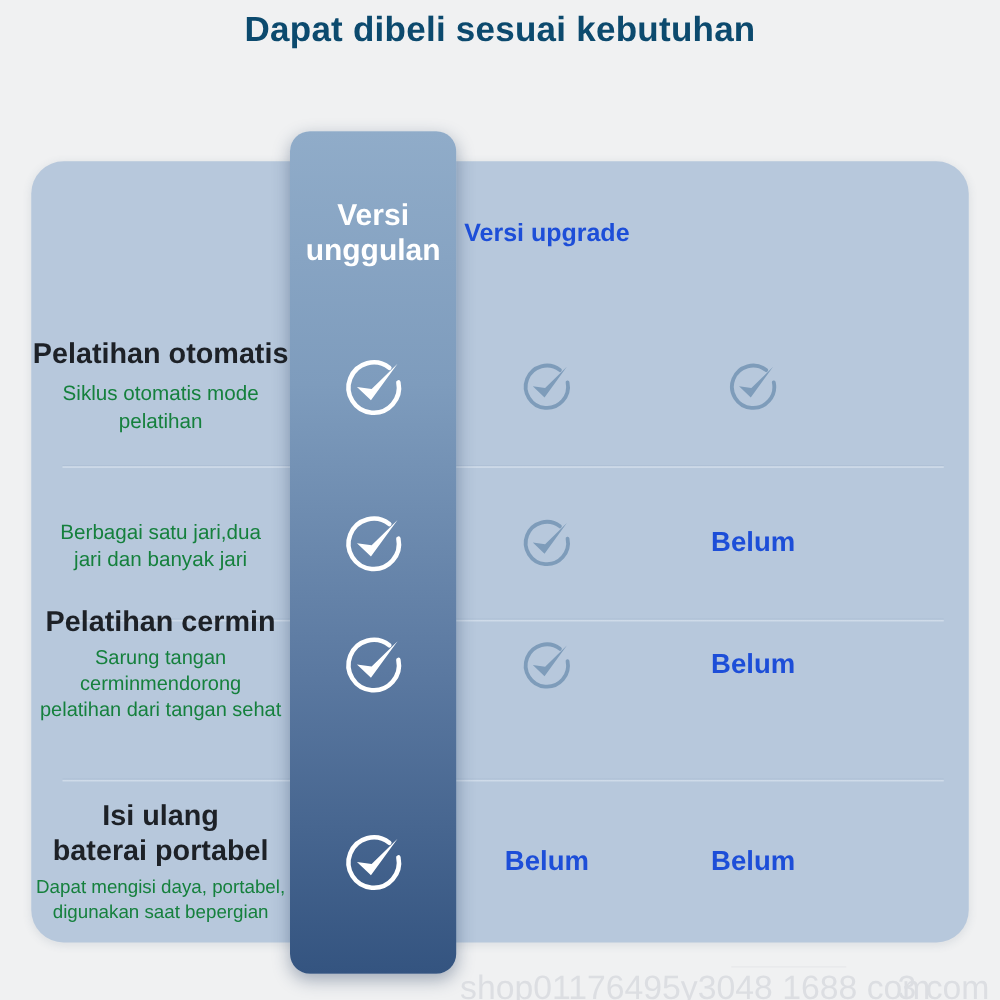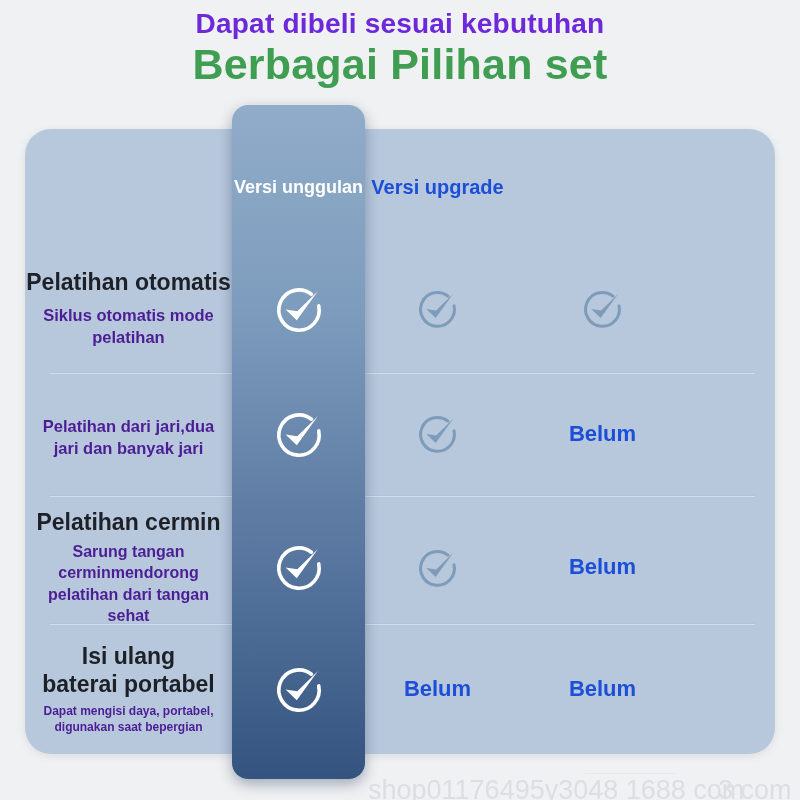--- a/index.html
+++ b/index.html
@@ -3,21 +3,21 @@
 <meta charset="utf-8">
 <style>
   html,body{margin:0;padding:0;}
   .page{
     position:relative;width:800px;height:800px;overflow:hidden;
     background:#f0f1f2;
     font-family:"Liberation Sans", sans-serif;
   }
   .hd-title{
     position:absolute;top:8px;left:0;width:100%;text-align:center;
-    font-size:28px;font-weight:700;color:#6d28d9;letter-spacing:.2px;
+    font-size:28px;font-weight:700;color:#0c4a6e;letter-spacing:.2px;
   }
   .hd-subtitle{
     position:absolute;top:40px;left:0;width:100%;text-align:center;
     font-size:43px;font-weight:700;color:#3f9e52;letter-spacing:.2px;
   }
   .panel{
     position:absolute;left:25px;top:129px;width:750px;height:625px;
     background:#b7c8dc;border-radius:26px;z-index:1;
     box-shadow:0 2px 8px rgba(60,80,110,.12);
   }
@@ -31,27 +31,27 @@
     position:absolute;left:50px;width:705px;height:2px;z-index:1;
     background:linear-gradient(to bottom, rgba(148,170,197,.6), rgba(240,246,252,.75));
   }
   .grid-row{
     position:absolute;left:25px;width:670px;z-index:3;
     display:grid;grid-template-columns:207px 133px 145px 185px;
     align-items:center;
   }
   .cell{display:flex;flex-direction:column;align-items:center;justify-content:center;text-align:center;}
   .col-head{font-size:20px;font-weight:600;color:#1d4ed8;}
-  .col-head.on{color:#ffffff;font-size:18px;}
+  .col-head.on{color:#ffffff;font-size:24px;}
   .row-title{
     font-size:23px;font-weight:700;color:#1d2127;line-height:1.22;
     white-space:pre-line;
   }
   .row-sub{
-    margin-top:9px;font-size:16.5px;font-weight:700;color:#4c1d95;line-height:1.32;
+    margin-top:9px;font-size:16.5px;font-weight:400;color:#15803d;line-height:1.32;
     white-space:pre-line;
   }
   .belum{font-size:22px;font-weight:600;color:#1d4ed8;}
   .check{display:block;}
   .check.white{width:56px;height:56px;color:#ffffff;}
   .check.muted{width:47px;height:47px;color:#7e9cba;}
   .watermark{
     position:absolute;top:775px;left:0;width:100%;height:25px;z-index:4;
     color:#dcdee2;font-size:27px;font-weight:400;white-space:nowrap;
   }
@@ -67,21 +67,20 @@
     <g id="check-badge">
       <path d="M85.2 44.5 A36 36 0 1 1 72.2 23.6" fill="none" stroke="currentColor" stroke-width="6.5" stroke-linecap="round"></path>
       <path d="M26 51 L46 70 L84 18 L47 54 Z" fill="currentColor"></path>
     </g>
   </defs>
 </svg>
 
 <div class="page">
 
   <div class="hd-title">Dapat dibeli sesuai kebutuhan</div>
-  <div class="hd-subtitle">Berbagai Pilihan set</div>
 
   <div class="panel"></div>
   <div class="featured-col"></div>
 
   <div class="divider" style="top:372px"></div>
   <div class="divider" style="top:495px"></div>
   <div class="divider" style="top:623px"></div>
 
   <div class="grid-row" style="top:129px;height:116px">
     <div class="cell"></div>
@@ -107,39 +106,39 @@
     </div>
     <div class="cell">
       <svg class="check muted" viewBox="0 0 100 100">
           <use href="#check-badge"></use>
         </svg>
     </div>
   </div>
 
   <div class="grid-row" style="top:372px;height:123px">
     <div class="cell">
-      <div class="row-sub">Pelatihan dari jari,dua
+      <div class="row-sub">Berbagai satu jari,dua
 jari dan banyak jari</div>
     </div>
     <div class="cell">
       <svg class="check white" viewBox="0 0 100 100">
           <use href="#check-badge"></use>
         </svg>
     </div>
     <div class="cell">
       <svg class="check muted" viewBox="0 0 100 100">
           <use href="#check-badge"></use>
         </svg>
     </div>
     <div class="cell">
       <span class="belum">Belum</span>
     </div>
   </div>
 
-  <div class="grid-row" style="top:503px;height:128px">
+  <div class="grid-row" style="top:467px;height:128px">
     <div class="cell">
       <div class="row-title">Pelatihan cermin</div>
       <div class="row-sub" style="margin-top:5px;font-size:16px">Sarung tangan
 cerminmendorong
 pelatihan dari tangan sehat</div>
     </div>
     <div class="cell">
       <svg class="check white" viewBox="0 0 100 100">
           <use href="#check-badge"></use>
         </svg>
@@ -151,21 +150,21 @@
     </div>
     <div class="cell">
       <span class="belum">Belum</span>
     </div>
   </div>
 
   <div class="grid-row" style="top:623px;height:131px">
     <div class="cell">
       <div class="row-title">Isi ulang
 baterai portabel</div>
-      <div class="row-sub" style="margin-top:6px;font-size:12px">Dapat mengisi daya, portabel,
+      <div class="row-sub" style="margin-top:6px;font-size:15px">Dapat mengisi daya, portabel,
 digunakan saat bepergian</div>
     </div>
     <div class="cell">
       <svg class="check white" viewBox="0 0 100 100">
           <use href="#check-badge"></use>
         </svg>
     </div>
     <div class="cell">
       <span class="belum">Belum</span>
     </div>

